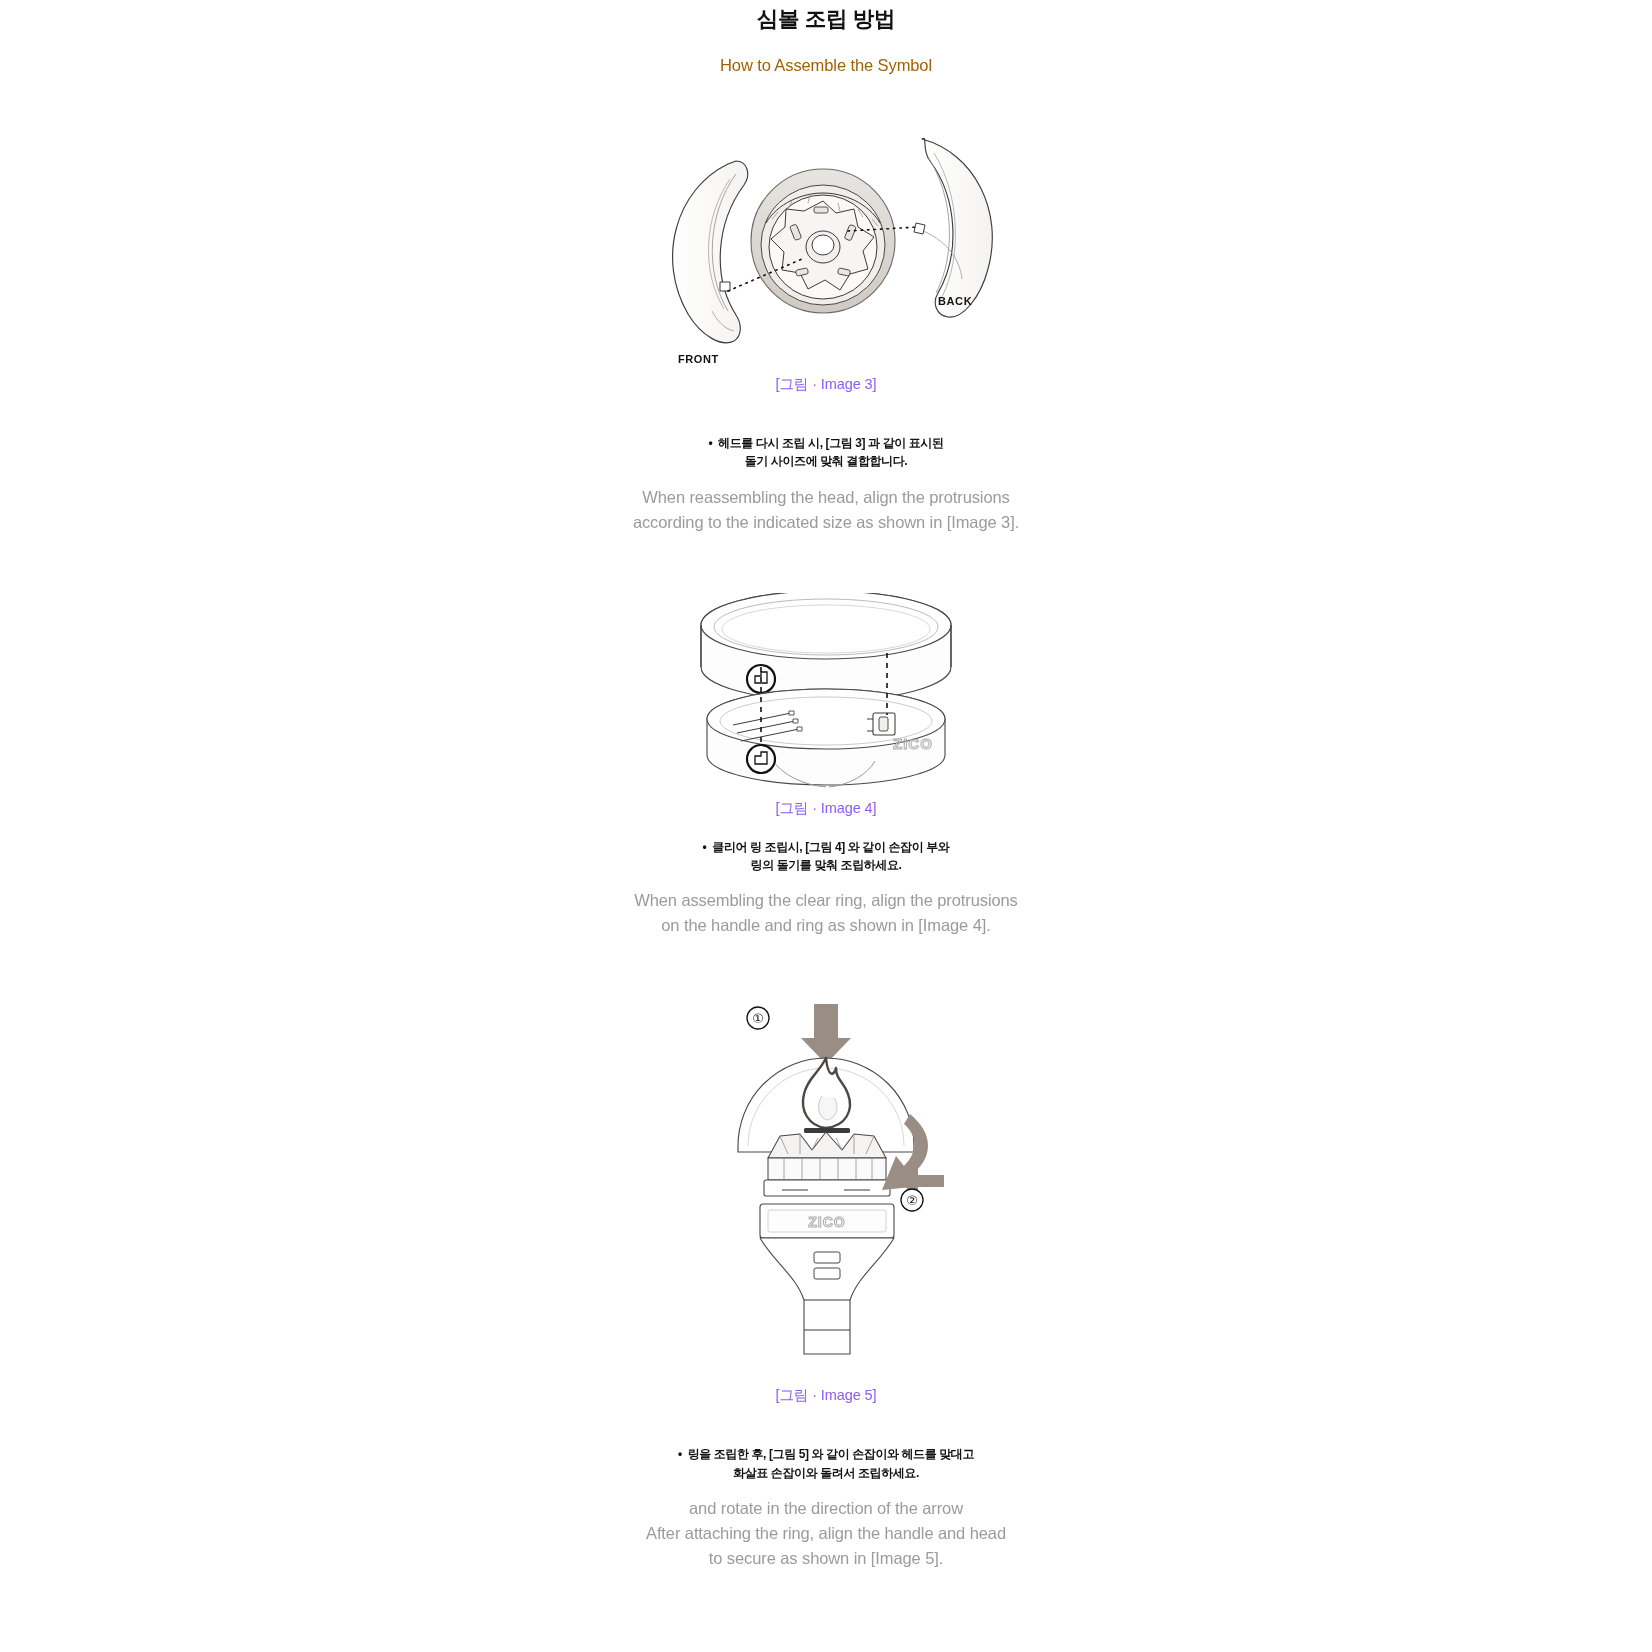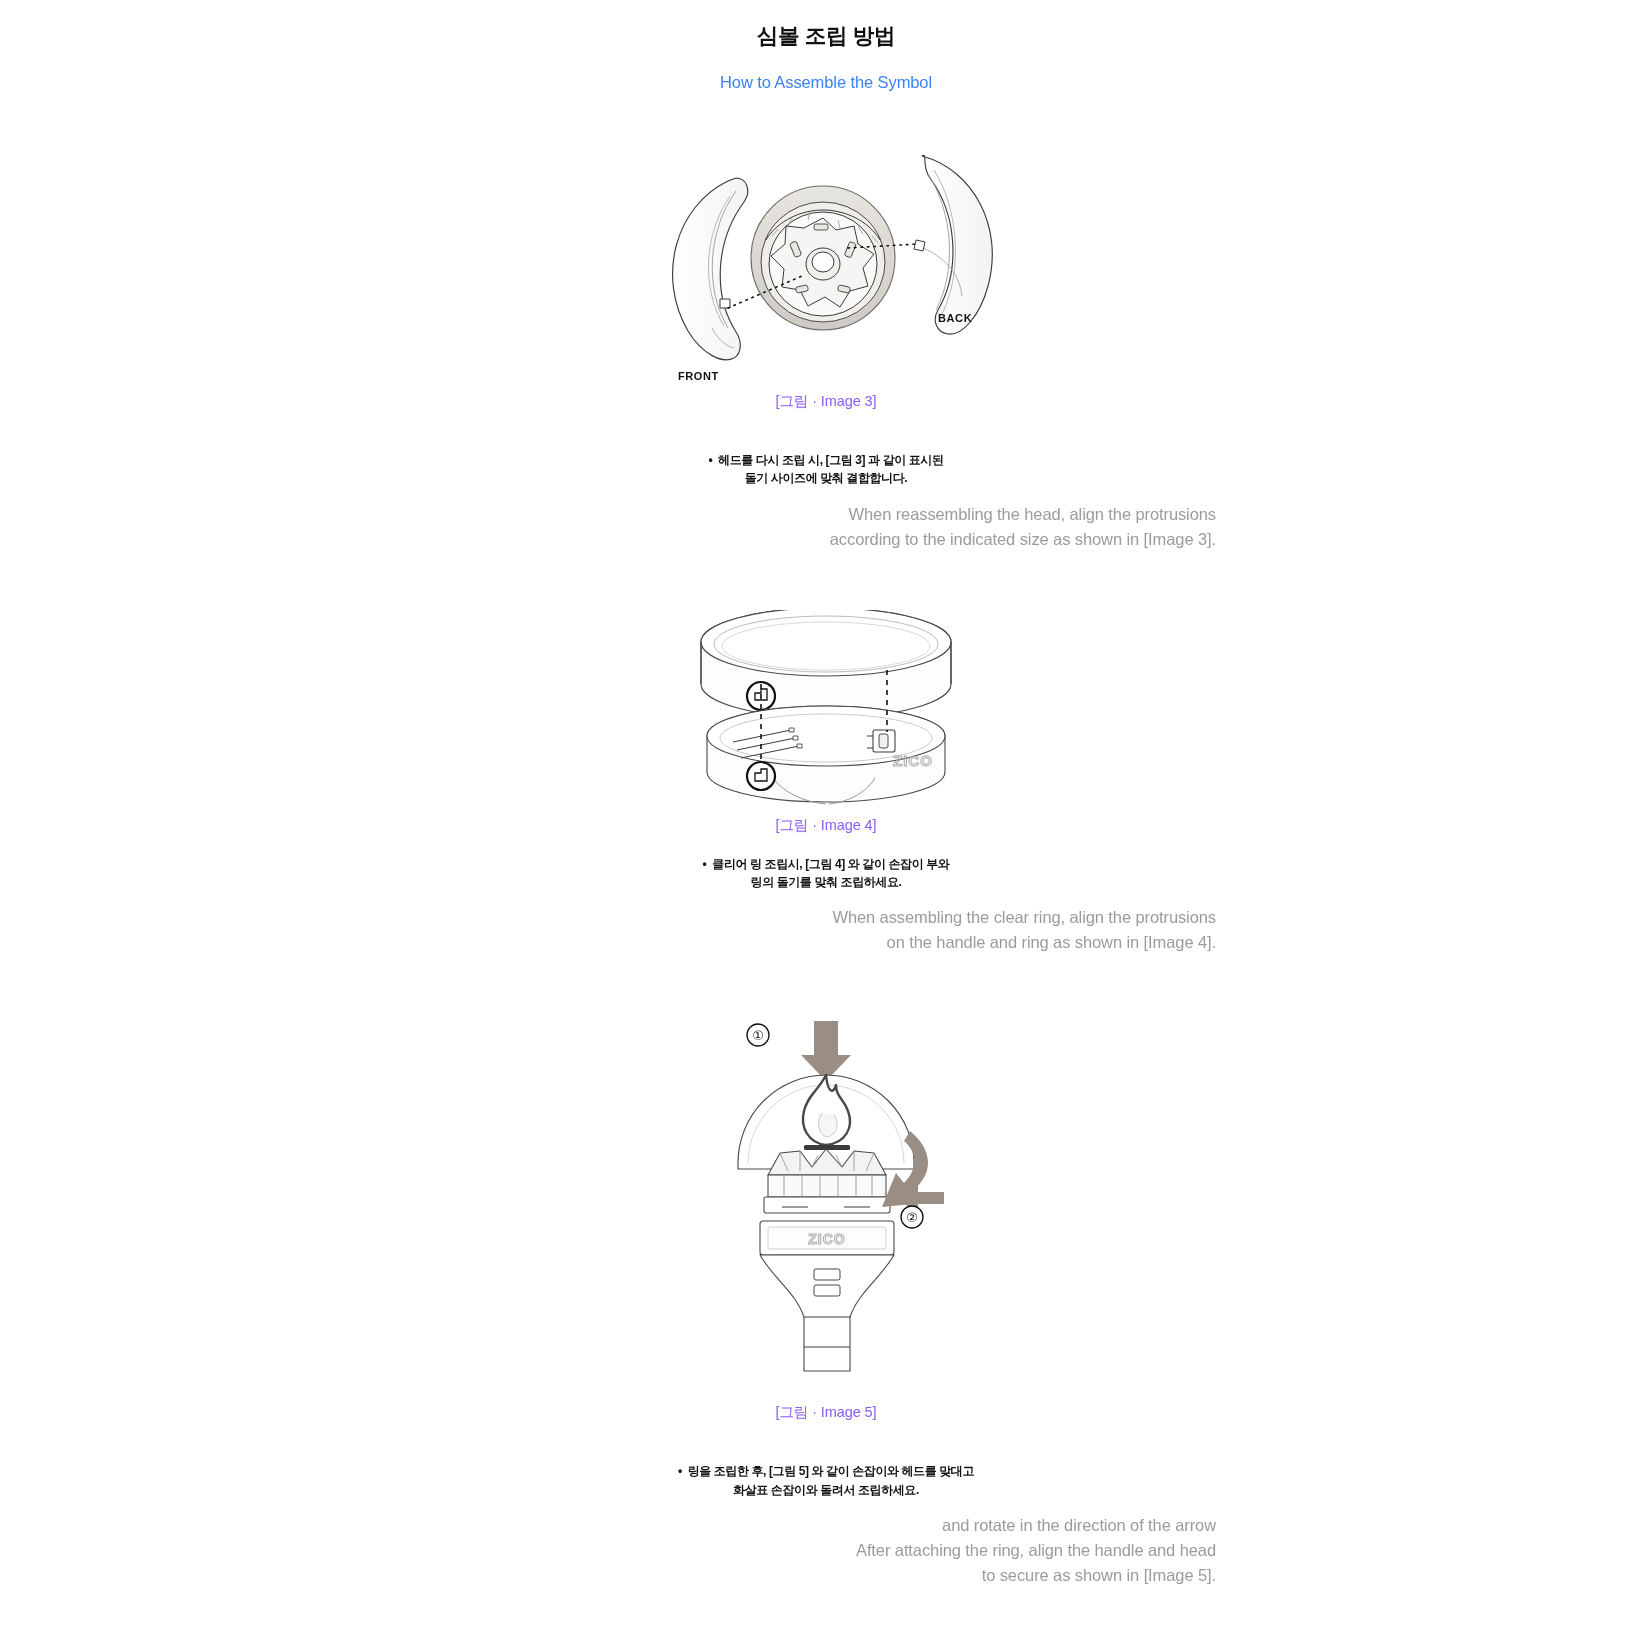--- a/index.html
+++ b/index.html
@@ -14,42 +14,42 @@
     height: 1652px;
     font-family: "Liberation Sans", "DejaVu Sans", sans-serif;
     color: #1b1b1b;
     -webkit-font-smoothing: antialiased;
   }
 
   .page {
     width: 1652px;
     min-height: 1652px;
     margin: 0 auto;
-    padding: 17px;
+    padding: 0;
     position: relative;
     background: #fff;
   }
 
   
   .doc-header {
     text-align: center;
     padding-top: 4px;
   }
   .doc-title {
     font-size: 21.5px;
     font-weight: 700;
     letter-spacing: -0.3px;
     color: #111111;
     margin: 0;
     line-height: 1.4;
   }
   .doc-subtitle {
     font-size: 16.5px;
     font-weight: 400;
-    color: #3b82f6;
+    color: #a16207;
     margin: 20px 0 0 0;
     line-height: 1.4;
     letter-spacing: -0.1px;
   }
 
   
   .step {
     width: 100%;
     display: block;
   }
@@ -76,21 +76,21 @@
     color: #121212;
     line-height: 1.52;
     letter-spacing: -0.4px;
     max-width: 760px;
   }
   .step-korean .bullet {
     font-weight: 700;
   }
   .step-english {
     margin: 14px auto 0 auto;
-    text-align: right;
+    text-align: center;
     font-size: 16.5px;
     font-weight: 400;
     color: #9b9b9b;
     line-height: 1.52;
     letter-spacing: -0.1px;
     max-width: 780px;
   }
   .step-english div { white-space: nowrap; }
 
   

